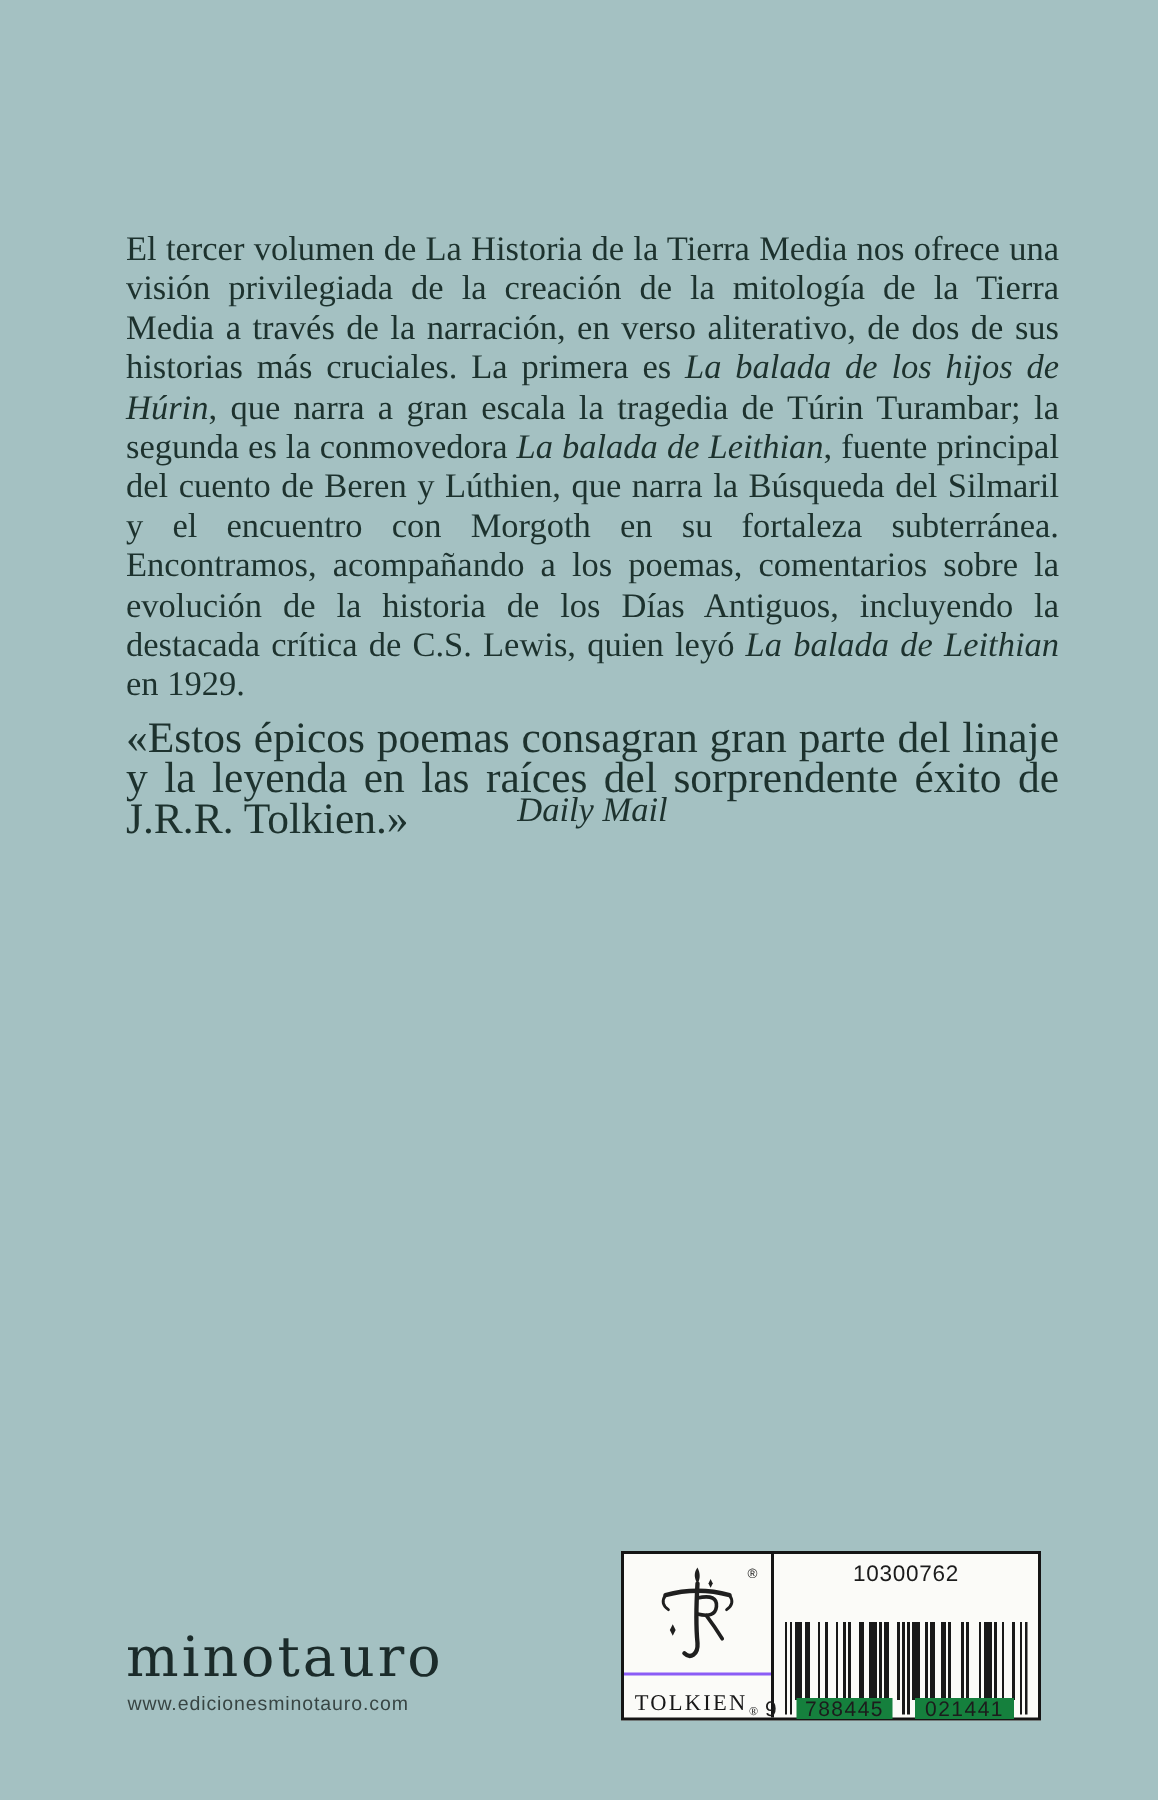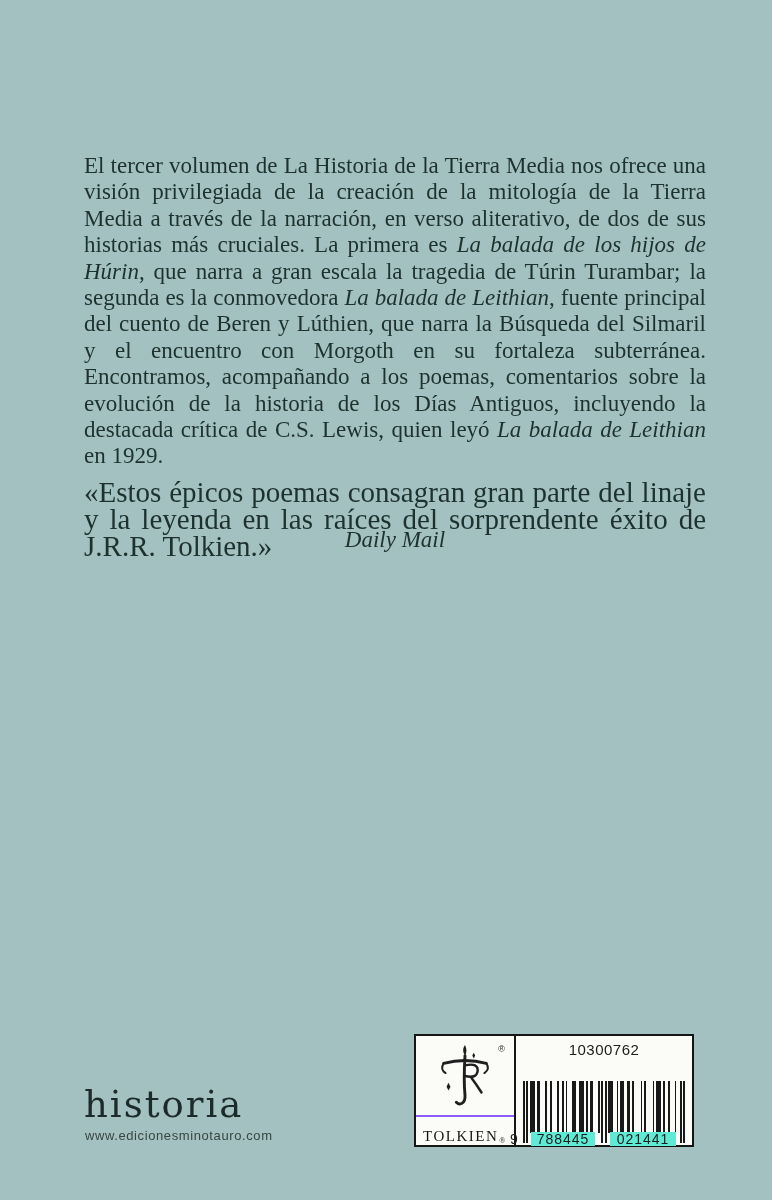--- a/index.html
+++ b/index.html
@@ -68,37 +68,37 @@
   }
   .product-code{
     font-family:"Liberation Sans",sans-serif;font-size:15px;color:#1c1c1c;
     letter-spacing:0.5px;line-height:16px;
   }
   .barcode-wrap{position:relative;width:162px;height:62px;margin-top:3px;}
   .barcode-wrap svg{position:absolute;left:0;top:0;width:100%;height:100%;shape-rendering:crispEdges;}
   .bc-digit{
     position:absolute;bottom:-3px;height:14px;line-height:14px;
     font-family:"Liberation Sans",sans-serif;font-size:14px;color:#1c1c1c;
-    background:#5eead4;letter-spacing:1px;
+    background:#15803d;letter-spacing:1px;
   }
   .bc-first{left:-13px;background:transparent;}
   .bc-g1{left:8px;width:64px;text-align:center;}
   .bc-g2{left:87px;width:66px;text-align:center;}
 </style>
 </head>
 <body>
 
 <div class="cover">
 
   <p class="synopsis"><span>El tercer volumen de La Historia de la Tierra Media nos ofrece una visión privilegiada de la creación de la mitología de la Tierra Media a través de la narración, en verso aliterativo, de dos de sus historias más cruciales. La primera es </span><span class="it">La balada de los hijos de Húrin</span><span>, que narra a gran escala la tragedia de Túrin Turambar; la segunda es la conmovedora </span><span class="it">La balada de Leithian</span><span>, fuente principal del cuento de Beren y Lúthien, que narra la Búsqueda del Silmaril y el encuentro con Morgoth en su fortaleza subterránea. Encontramos, acompañando a los poemas, comentarios sobre la evolución de la historia de los Días Antiguos, incluyendo la destacada crítica de C.S. Lewis, quien leyó </span><span class="it">La balada de Leithian</span><span> en 1929.</span></p>
 
   <p class="quote">«Estos épicos poemas consagran gran parte del linaje y la leyenda en las raíces del sorprendente éxito de J.R.R. Tolkien.»</p>
   <p class="attribution">Daily Mail</p>
 
-  <div class="brandmark">historia</div>
+  <div class="brandmark">minotauro</div>
   <div class="website">www.edicionesminotauro.com</div>
 
   <div class="isbn-box">
     <div class="box-left">
       <div class="monogram-area">
         <span class="reg">®</span>
         <svg width="58" height="66" viewBox="0 0 58 68" aria-hidden="true">
           <g stroke="#1f1f1f" fill="none" stroke-linecap="round">
             <path d="M7 21 Q29 15 51 21" stroke-width="3"></path>
             <path d="M7 21 Q3 27 9 31" stroke-width="2"></path>

